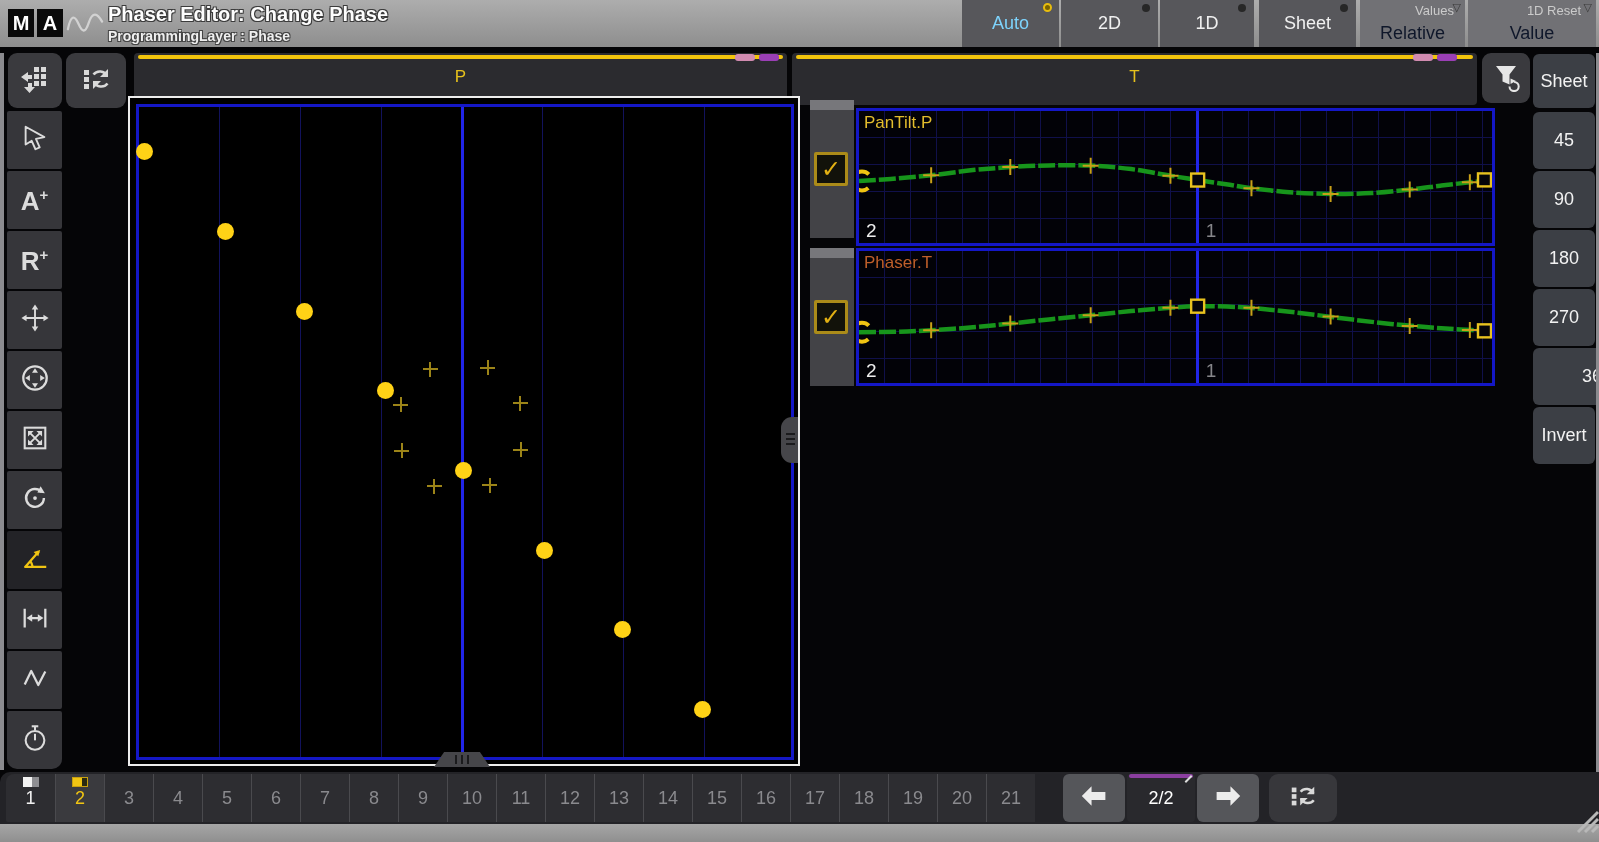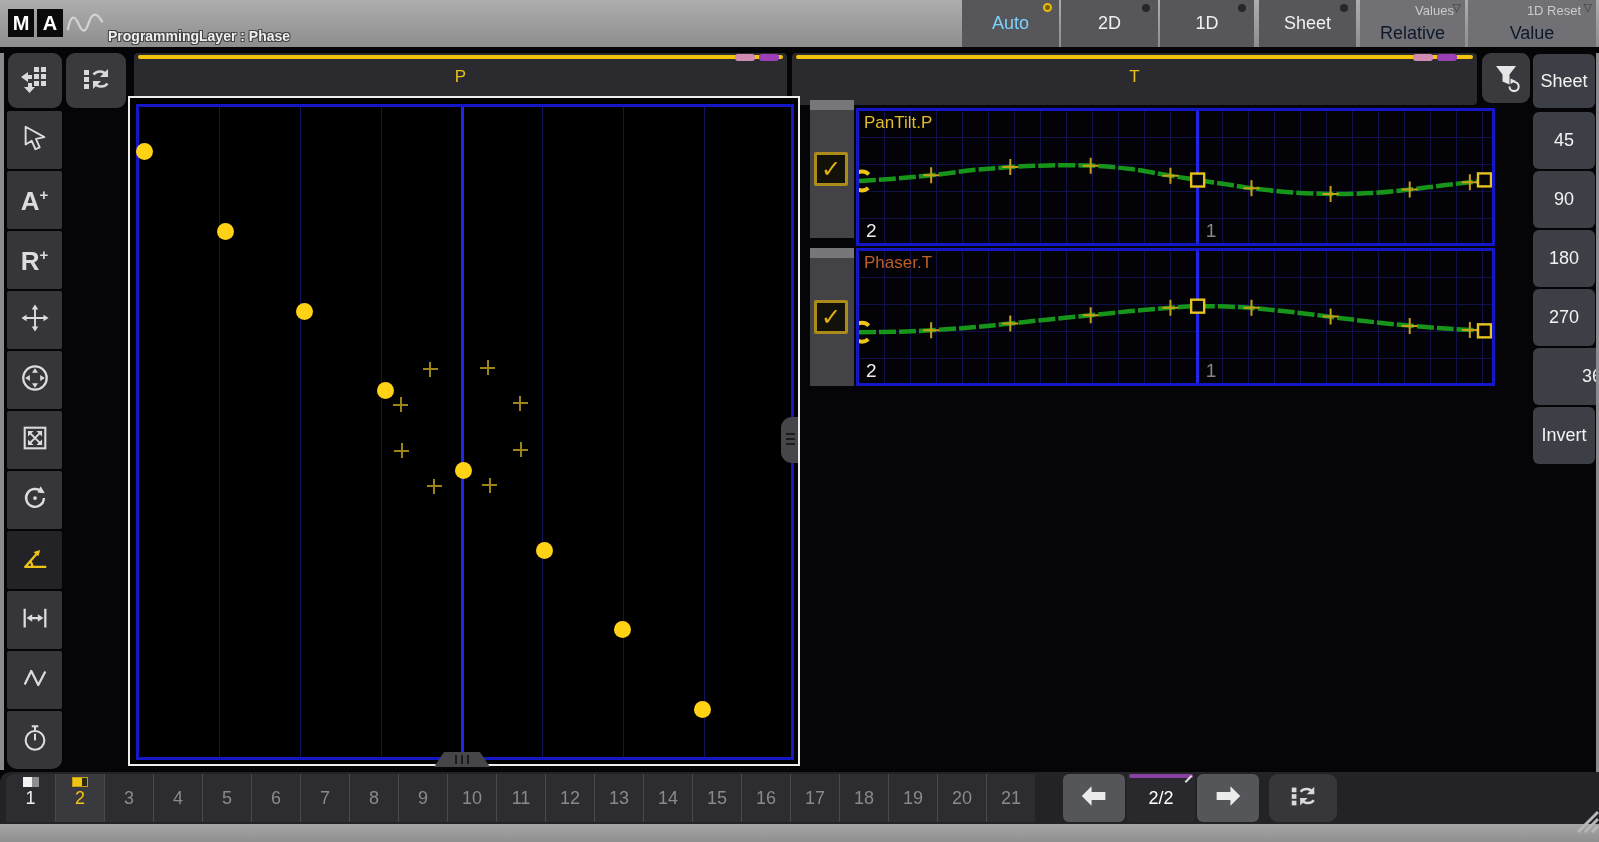--- a/index.html
+++ b/index.html
@@ -123,20 +123,21 @@
   <div id="titlebar">
     <div id="logo">
       <div class="logo-box">M</div>
       <div class="logo-box">A</div>
     </div>
     <span id="wave-logo">
       <svg width="38" height="25" viewBox="0 0 40 26" fill="none" stroke="#d2d2d2" stroke-width="2.4" stroke-linecap="round">
         <path d="M2 19 C5 4,9 4,13 13 S20 24,24 12 S33 2,38 11"></path>
       </svg>
     </span>
+    <div id="win-title">Phaser Editor: Change Phase</div>
     <div id="win-subtitle">ProgrammingLayer : Phase</div>
     <div id="viewbtns">
         <div class="viewbtn active" style="left: 962px; width: 97px;">Auto<span class="vdot"></span></div>
         <div class="viewbtn" style="left: 1061px; width: 97px;">2D<span class="vdot"></span></div>
         <div class="viewbtn" style="left: 1160px; width: 94px;">1D<span class="vdot"></span></div>
         <div class="viewbtn" style="left: 1259px; width: 97px;">Sheet<span class="vdot"></span></div>
       </div>
     <div id="dropdowns">
         <div class="dropbtn" style="left: 1360px; width: 105px;">
           <div class="dlabel">Values</div>

